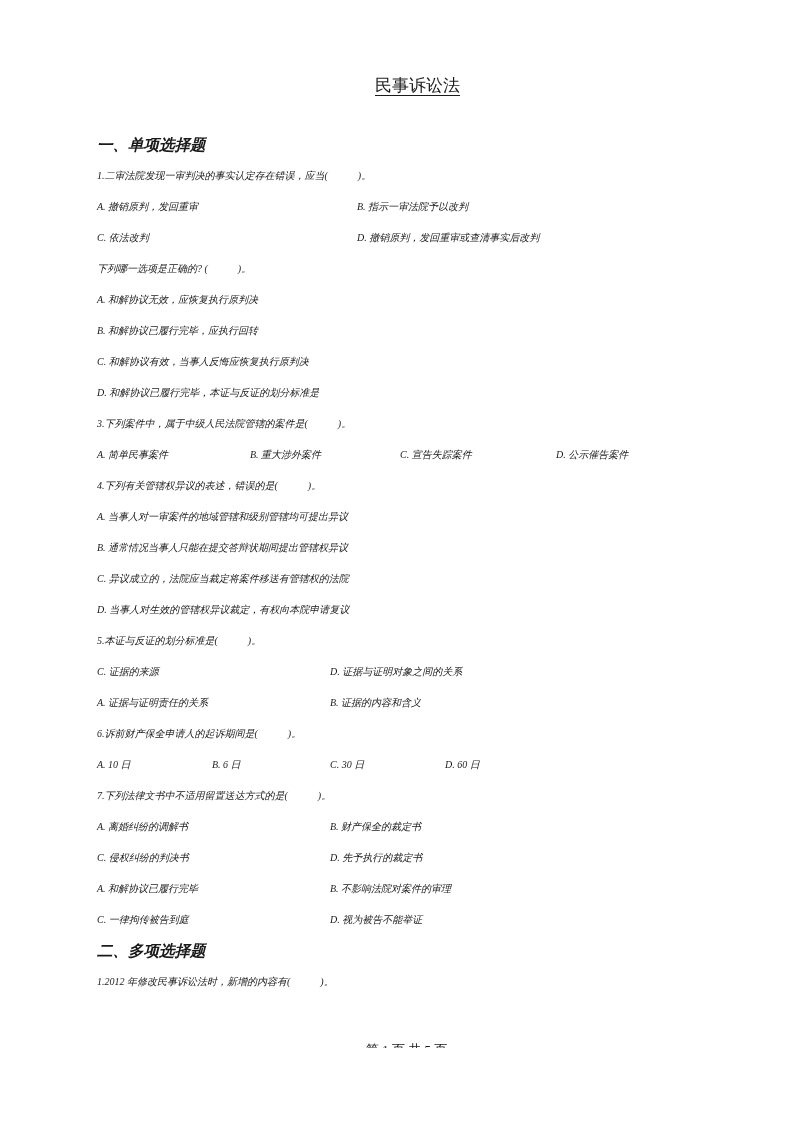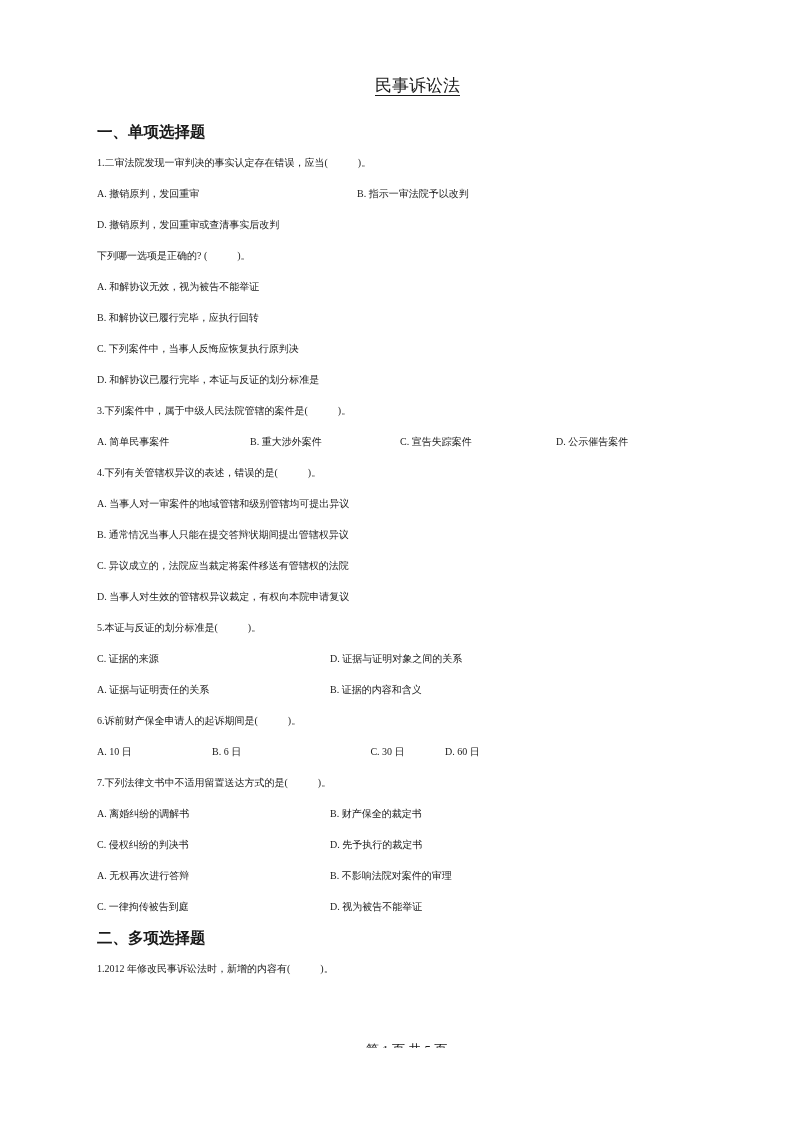--- a/index.html
+++ b/index.html
@@ -14,42 +14,42 @@
     overflow: hidden;
   }
   .content { position: absolute; left: 97px; top: 0; width: 641px; }
   .doc-title {
     padding-top: 74px;
     font-size: 17px;
     line-height: 23px;
     text-align: center;
   }
   .doc-title .u { text-decoration: underline; text-underline-offset: 4px; }
-  .body { margin-top: 19px; }
+  .body { margin-top: 32px; font-style: italic; }
   .line {
     height: 31px;
     line-height: 31px;
     font-size: 10px;
     white-space: pre;
   }
   .heading {
     font-family: "Liberation Sans", "DejaVu Sans", sans-serif;
     font-weight: bold;
     font-size: 15.5px;
   }
   .row { display: flex; }
   .cell { white-space: pre; }
   .c2a > .cell:nth-child(1) { width: 260px; }
   .c2b > .cell:nth-child(1) { width: 233px; }
   .c4a > .cell:nth-child(1) { width: 153px; }
   .c4a > .cell:nth-child(2) { width: 150px; }
   .c4a > .cell:nth-child(3) { width: 156px; }
   .c4b > .cell:nth-child(1) { width: 115px; }
   .c4b > .cell:nth-child(2) { width: 118px; }
-  .c4b > .cell:nth-child(3) { width: 115px; text-align: center; }
+  .c4b > .cell:nth-child(3) { width: 115px; }
   .footer {
     position: absolute;
     top: 1042px;
     left: 97px;
     width: 641px;
     padding-right: 22px;
     text-align: center;
     font-size: 13px;
     line-height: 16px;
   }
@@ -65,32 +65,33 @@
     <div class="body">
 
       <div class="line heading">一、单项选择题</div>
 
       <div class="line">1.二审法院发现一审判决的事实认定存在错误，应当(　　　)。</div>
       <div class="line row c2a">
         <span class="cell">A. 撤销原判，发回重审</span>
         <span class="cell">B. 指示一审法院予以改判</span>
       </div>
       <div class="line row c2a">
+        <span class="cell">C. 依法改判</span>
         <span class="cell">D. 撤销原判，发回重审或查清事实后改判</span>
       </div>
 
       <div class="line">下列哪一选项是正确的? (　　　)。</div>
       <div class="line row">
-        <span class="cell">A. 和解协议无效，视为被告不能举证</span>
+        <span class="cell">A. 和解协议无效，应恢复执行原判决</span>
       </div>
       <div class="line row">
         <span class="cell">B. 和解协议已履行完毕，应执行回转</span>
       </div>
       <div class="line row">
-        <span class="cell">C. 下列案件中，当事人反悔应恢复执行原判决</span>
+        <span class="cell">C. 和解协议有效，当事人反悔应恢复执行原判决</span>
       </div>
       <div class="line row">
         <span class="cell">D. 和解协议已履行完毕，本证与反证的划分标准是</span>
       </div>
 
       <div class="line">3.下列案件中，属于中级人民法院管辖的案件是(　　　)。</div>
       <div class="line row c4a">
         <span class="cell">A. 简单民事案件</span>
         <span class="cell">B. 重大涉外案件</span>
         <span class="cell">C. 宣告失踪案件</span>
@@ -133,21 +134,21 @@
       <div class="line row c2b">
         <span class="cell">A. 离婚纠纷的调解书</span>
         <span class="cell">B. 财产保全的裁定书</span>
       </div>
       <div class="line row c2b">
         <span class="cell">C. 侵权纠纷的判决书</span>
         <span class="cell">D. 先予执行的裁定书</span>
       </div>
 
       <div class="line row c2b">
-        <span class="cell">A. 无权再次进行答辩</span>
+        <span class="cell">A. 和解协议已履行完毕</span>
         <span class="cell">B. 不影响法院对案件的审理</span>
       </div>
       <div class="line row c2b">
         <span class="cell">C. 一律拘传被告到庭</span>
         <span class="cell">D. 视为被告不能举证</span>
       </div>
 
       <div class="line heading">二、多项选择题</div>
       <div class="line">1.2012 年修改民事诉讼法时，新增的内容有(　　　)。</div>
 

